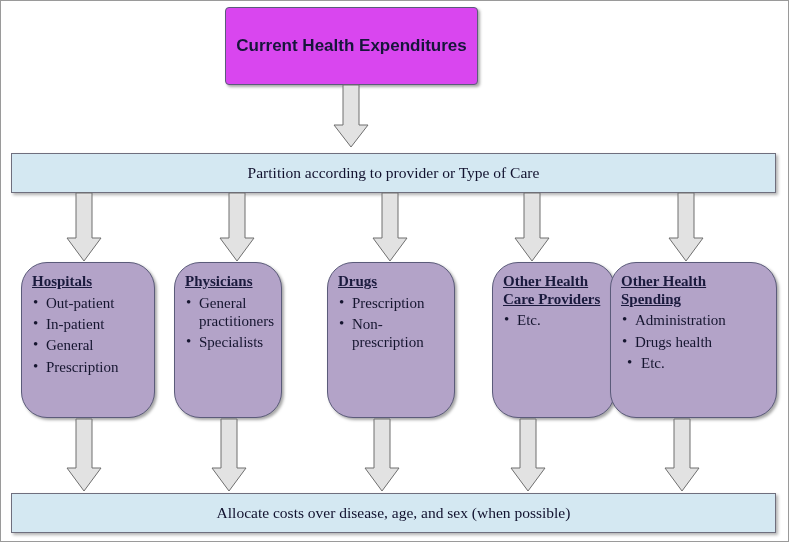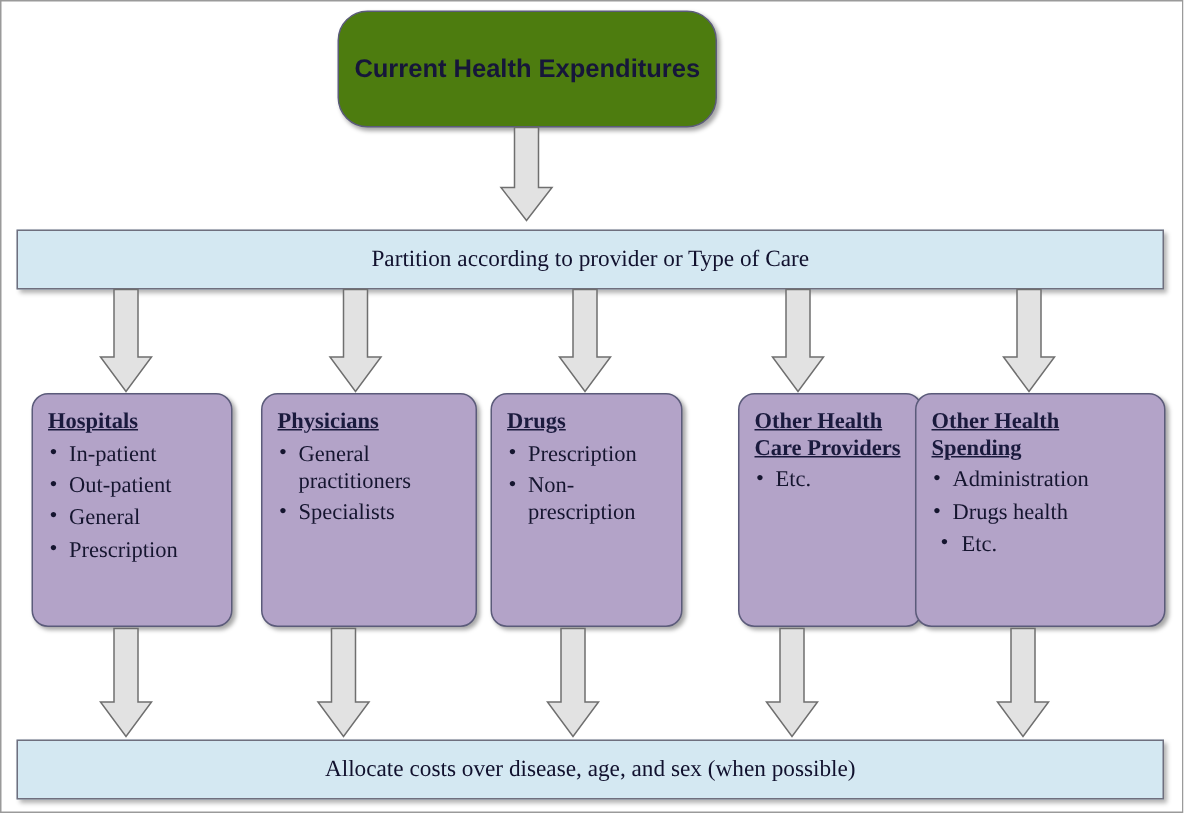--- a/index.html
+++ b/index.html
@@ -16,27 +16,27 @@
     box-sizing: border-box;
     font-family: "Liberation Serif", serif;
     overflow: hidden;
   }
 
   
   .node {
     position: absolute;
     box-sizing: border-box;
     border: 1px solid #5b5b7a;
-    border-radius: 11px;
+    border-radius: 26px;
     background: #b3a3c8;
     box-shadow: 2px 2px 3px rgba(0,0,0,0.35);
   }
   .node.top {
-    border-radius: 20px;
-    background: #4d7c0f;
+    border-radius: 4px;
+    background: #d946ef;
     display: flex;
     align-items: center;
     justify-content: center;
     text-align: center;
   }
   .node.top .title {
     font-family: "Liberation Sans", sans-serif;
     font-weight: bold;
     font-size: 17px;
     color: #16163a;
@@ -148,29 +148,29 @@
   <div class="arrow" style="left:668px; top:192px; width:38px; height:72px;">
     <svg width="38" height="72" viewBox="0 0 38 72">
       <polygon points="9,0 25,0 25,45 34,45 17,68 0,45 9,45" fill="#e2e2e2" stroke="#6f6f6f" stroke-width="1"></polygon>
     </svg>
   </div>
 
   <div class="node" style="left:20px; top:261px; width:134px; height:156px;">
     <div class="card-inner">
       <div class="card-head">Hospitals</div>
       <ul class="card-list">
+        <li>Out-patient</li>
         <li>In-patient</li>
-        <li>Out-patient</li>
         <li>General</li>
         <li>Prescription</li>
       </ul>
     </div>
   </div>
 
-  <div class="node" style="left:173px; top:261px; width:144px; height:156px;">
+  <div class="node" style="left:173px; top:261px; width:108px; height:156px;">
     <div class="card-inner">
       <div class="card-head">Physicians</div>
       <ul class="card-list">
         <li>General practitioners</li>
         <li>Specialists</li>
       </ul>
     </div>
   </div>
 
   <div class="node" style="left:326px; top:261px; width:128px; height:156px;">

